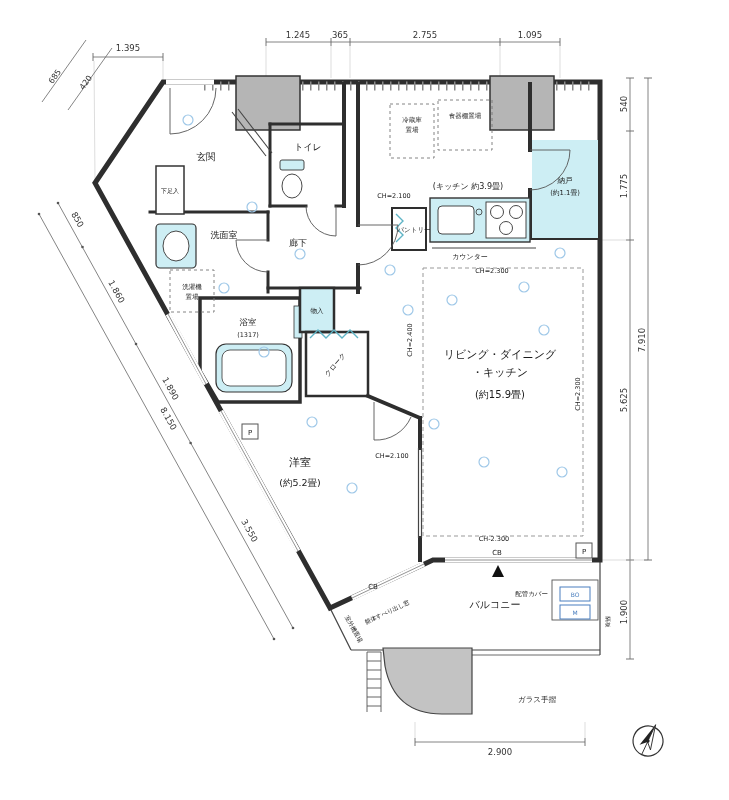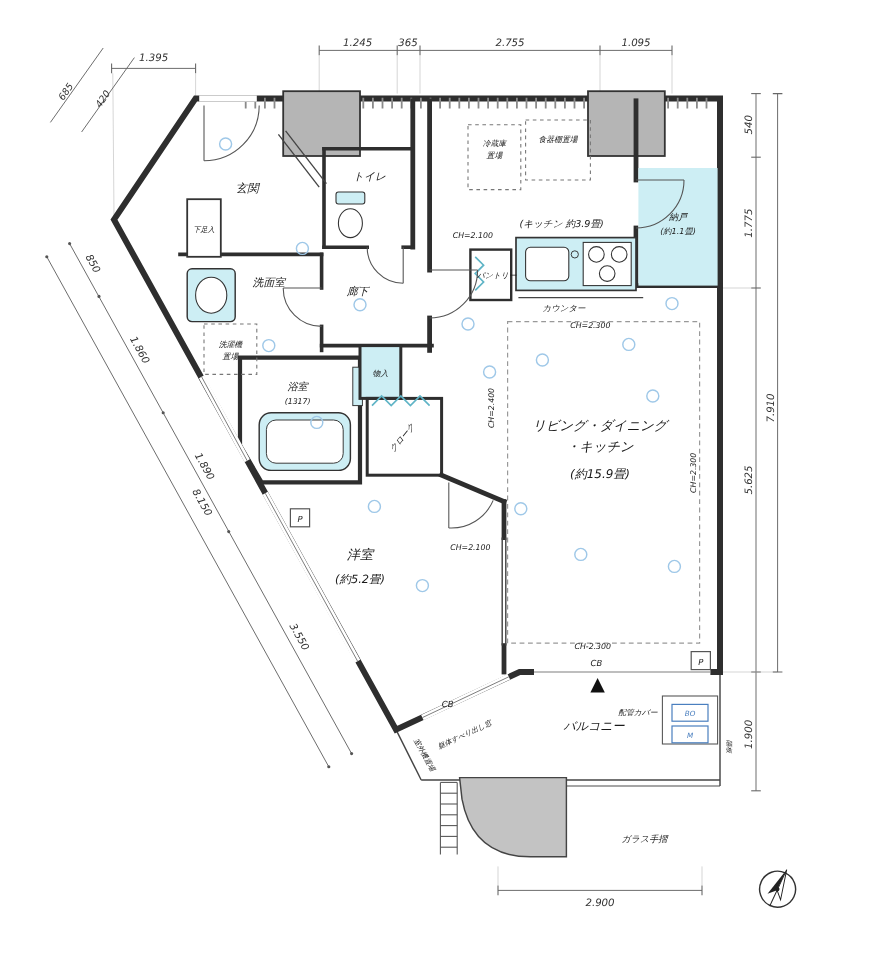--- a/index.html
+++ b/index.html
@@ -1,16 +1,16 @@
 <!DOCTYPE html>
 <html><head>
 <meta charset="utf-8">
 <style>
   html,body{margin:0;padding:0;background:#ffffff;}
-  #stage{position:relative;width:729px;height:800px;background:#ffffff;overflow:hidden;font-style:italic;}
+  #stage{position:relative;width:729px;height:800px;background:#ffffff;overflow:hidden;}
   svg{display:block;}
   svg text{font-family:"DejaVu Sans","Liberation Sans",sans-serif;fill:#1a1a1a;}
   .dim{fill:#333;}
   .dimline{stroke:#666;stroke-width:0.8;fill:none;}
   .tick{stroke:#666;stroke-width:0.9;}
   .ext{stroke:#bbbbbb;stroke-width:0.5;}
   .wall{stroke:#2e2e2e;fill:none;stroke-linecap:square;}
   .thinln{stroke:#444;fill:none;}
   .arc{stroke:#555;stroke-width:0.9;fill:none;}
   .dash{fill:none;stroke:#777;stroke-width:0.9;stroke-dasharray:3 3;}

